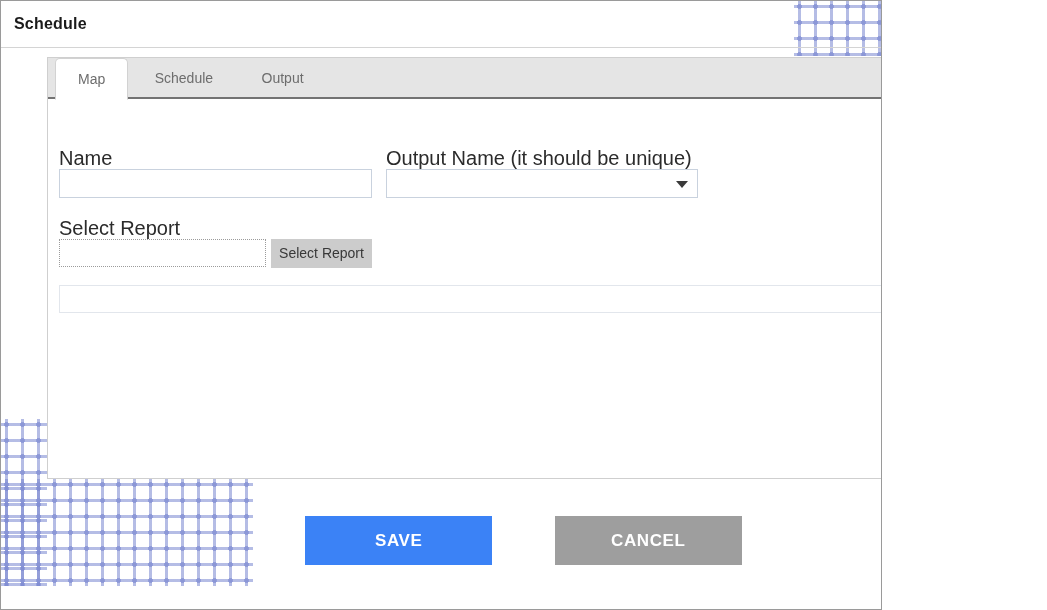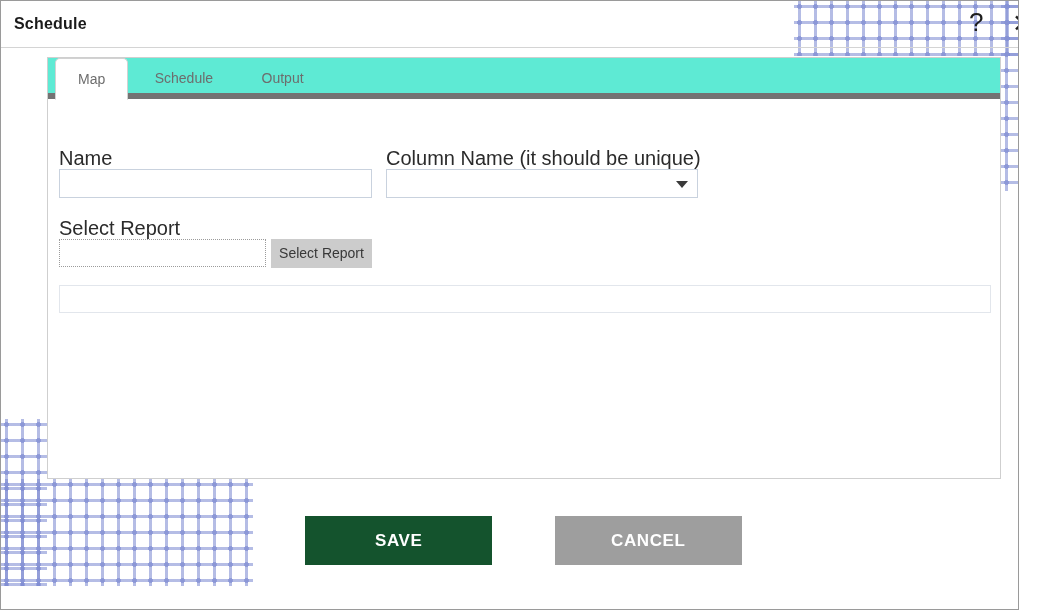--- a/index.html
+++ b/index.html
@@ -8,21 +8,21 @@
     padding: 0;
     background: #ffffff;
   }
   body {
     font-family: "Liberation Sans", sans-serif;
     -webkit-font-smoothing: antialiased;
   }
 
   #window {
     position: relative;
-    width: 1019px;
+    width: 882px;
     height: 610px;
     box-sizing: border-box;
     border: 1px solid #9a9a9a;
     background: #ffffff;
     overflow: hidden;
   }
 
   
   .dots {
     position: absolute;
@@ -93,22 +93,22 @@
     height: 422px;
     box-sizing: border-box;
     border: 1px solid #cfcfcf;
     background: #ffffff;
   }
 
   
   #tabstrip {
     position: relative;
     height: 41px;
-    background: #5eead4;
-    border-bottom: 6px solid #737373;
+    background: #e5e5e5;
+    border-bottom: 2px solid #737373;
     padding-left: 7px;
     box-sizing: border-box;
   }
   .tab {
     position: relative;
     display: inline-block;
     height: 41px;
     line-height: 41px;
     padding: 0 22px;
     min-width: 48px;
@@ -218,21 +218,21 @@
     font-size: 17px;
     font-weight: bold;
     letter-spacing: 0.6px;
     color: #ffffff;
     border: none;
     text-align: center;
     vertical-align: top;
     cursor: default;
     padding: 0;
   }
-  #save-button   { background: #14532d; margin-right: 26px; }
+  #save-button   { background: #3b82f6; margin-right: 26px; }
   #cancel-button { background: #9e9e9e; margin-left: 32px; }
 </style>
 </head>
 <body>
 
 <div id="window">
 
   <div class="dots" id="dots-top-right"></div>
   <div class="dots" id="dots-right-col"></div>
   <div class="dots" id="dots-bottom-left"></div>
@@ -250,21 +250,21 @@
       <div class="tab active">Map</div>
       <div class="tab">Schedule</div>
       <div class="tab">Output</div>
     </div>
 
     <div id="form-body">
 
       <div class="field-label" id="name-label">Name</div>
       <input class="text-input" id="name-input" type="text" value="" style="">
 
-      <div class="field-label" id="column-name-label">Column Name (it should be unique)</div>
+      <div class="field-label" id="column-name-label">Output Name (it should be unique)</div>
       <div class="text-input" id="column-name-select">
         <span class="sel-value"></span>
         <span class="sel-arrow"></span>
       </div>
 
       <div class="field-label" id="select-report-label">Select Report</div>
       <input class="text-input dotted" id="select-report-input" type="text" value="" style="">
       <button id="select-report-button">Select Report</button>
 
       <input class="text-input faint" id="report-path-input" type="text" value="" style="">

